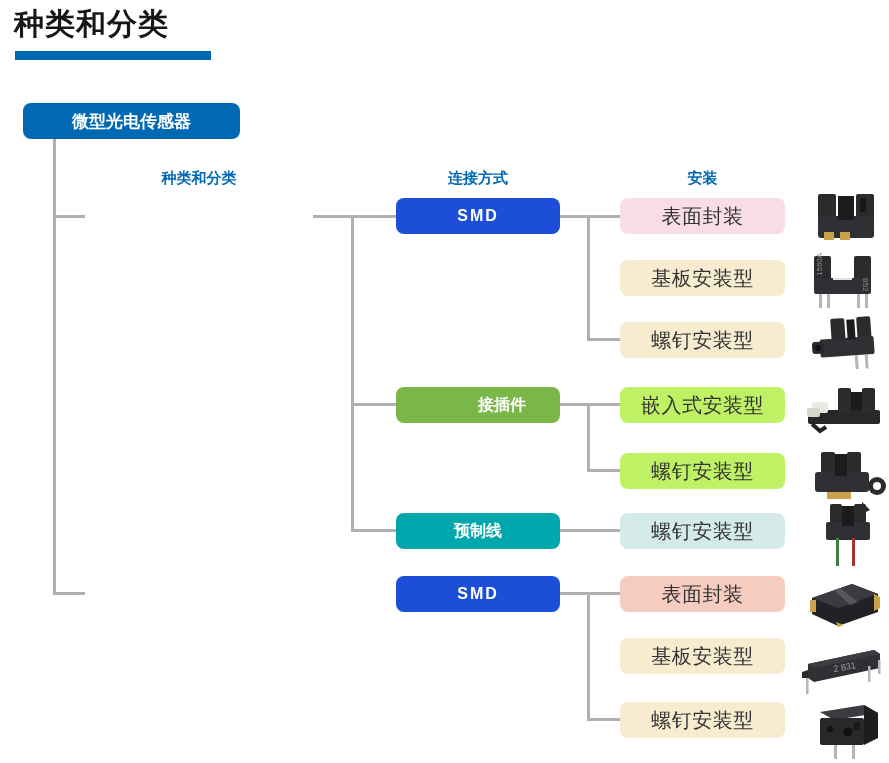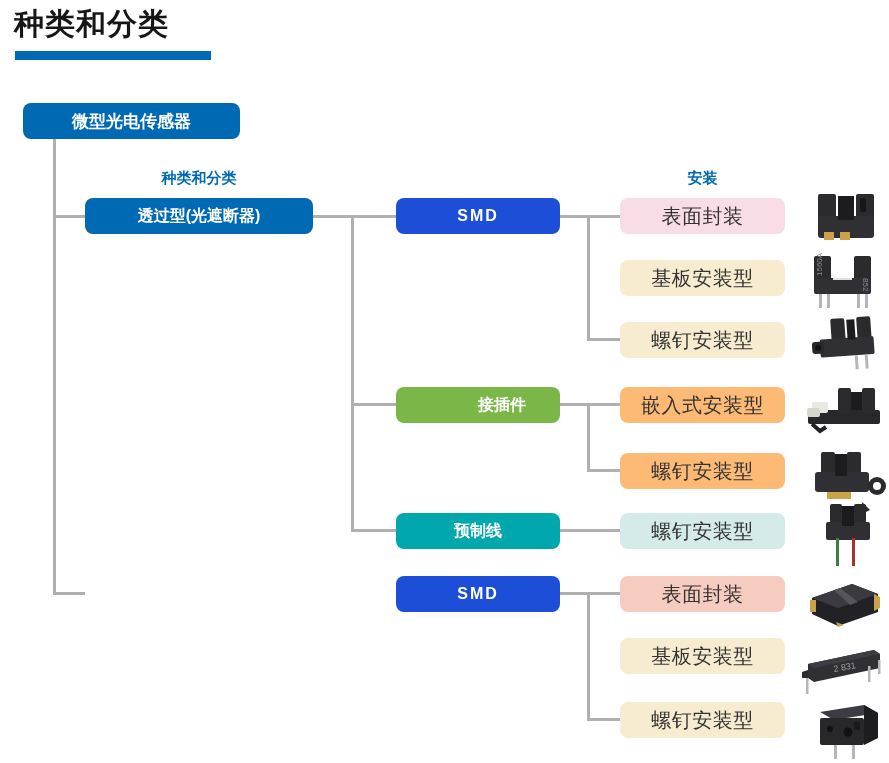--- a/index.html
+++ b/index.html
@@ -17,21 +17,21 @@
     display:flex;align-items:center;justify-content:center;
     font-size:16px;font-weight:bold;white-space:nowrap;
   }
   .blue{background:#0069b4;color:#ffffff;}
   .pink{background:#1d4ed8;color:#ffffff;letter-spacing:2px;}
   .green{background:#7ab648;color:#ffffff;}
   .teal{background:#00a7ac;color:#ffffff;}
   .leaf{font-size:20px;font-weight:500;color:#333333;letter-spacing:.5px;text-align:center;}
   .lp{background:#f8dce6;}
   .cream{background:#f7ecd0;}
-  .lg{background:#fdba74;}
+  .lg{background:#bef264;}
   .lt{background:#d5ebe9;}
   .salmon{background:#f7ccc0;}
   .col-header{
     position:absolute;color:#0069b4;font-weight:bold;font-size:15px;
     text-align:center;white-space:nowrap;
   }
   .line{position:absolute;background:#b0b0b3;}
   .photo{position:absolute;}
   .photo svg{display:block;width:100%;height:100%;}
 </style>
@@ -39,41 +39,41 @@
 <body>
 
 <div class="canvas">
 
   <h1 class="page-title">种类和分类</h1>
   <div class="title-underline"></div>
 
   <div class="node blue" style="left:23px;top:103px;width:217px;font-size:17px;">微型光电传感器</div>
 
   <div class="col-header" style="left:85px;top:169px;width:228px;">种类和分类</div>
+  <div class="col-header" style="left:396px;top:169px;width:164px;">连接方式</div>
   <div class="col-header" style="left:620px;top:169px;width:165px;">安装</div>
 
   <div class="line" style="left:53px;top:139px;width:3px;height:456px;"></div>
   <div class="line" style="left:53px;top:215px;width:32px;height:3px;"></div>
   <div class="line" style="left:53px;top:592px;width:32px;height:3px;"></div>
   <div class="line" style="left:313px;top:215px;width:83px;height:3px;"></div>
   <div class="line" style="left:351px;top:215px;width:3px;height:317px;"></div>
   <div class="line" style="left:351px;top:403px;width:45px;height:3px;"></div>
   <div class="line" style="left:351px;top:529px;width:45px;height:3px;"></div>
   <div class="line" style="left:560px;top:215px;width:60px;height:3px;"></div>
   <div class="line" style="left:587px;top:215px;width:3px;height:126px;"></div>
   <div class="line" style="left:587px;top:338px;width:33px;height:3px;"></div>
   <div class="line" style="left:560px;top:403px;width:60px;height:3px;"></div>
   <div class="line" style="left:587px;top:403px;width:3px;height:69px;"></div>
   <div class="line" style="left:587px;top:469px;width:33px;height:3px;"></div>
   <div class="line" style="left:560px;top:529px;width:60px;height:3px;"></div>
   <div class="line" style="left:560px;top:592px;width:60px;height:3px;"></div>
   <div class="line" style="left:587px;top:592px;width:3px;height:129px;"></div>
   <div class="line" style="left:587px;top:718px;width:33px;height:3px;"></div>
 
-  <div class="node blue" style="left:85px;top:198px;width:228px;">透过型(光遮断器)</div>
 
   <div class="node pink" style="left:396px;top:198px;width:164px;">SMD</div>
   <div class="node green" style="left:396px;top:387px;width:164px;padding-left:48px;">接插件</div>
   <div class="node teal" style="left:396px;top:513px;width:164px;">预制线</div>
   <div class="node pink" style="left:396px;top:576px;width:164px;">SMD</div>
 
   <div class="node leaf lp" style="left:620px;top:198px;width:165px;">表面封装</div>
   <div class="node leaf cream" style="left:620px;top:260px;width:165px;">基板安装型</div>
   <div class="node leaf cream" style="left:620px;top:322px;width:165px;">螺钉安装型</div>
   <div class="node leaf lg" style="left:620px;top:387px;width:165px;">嵌入式安装型</div>

